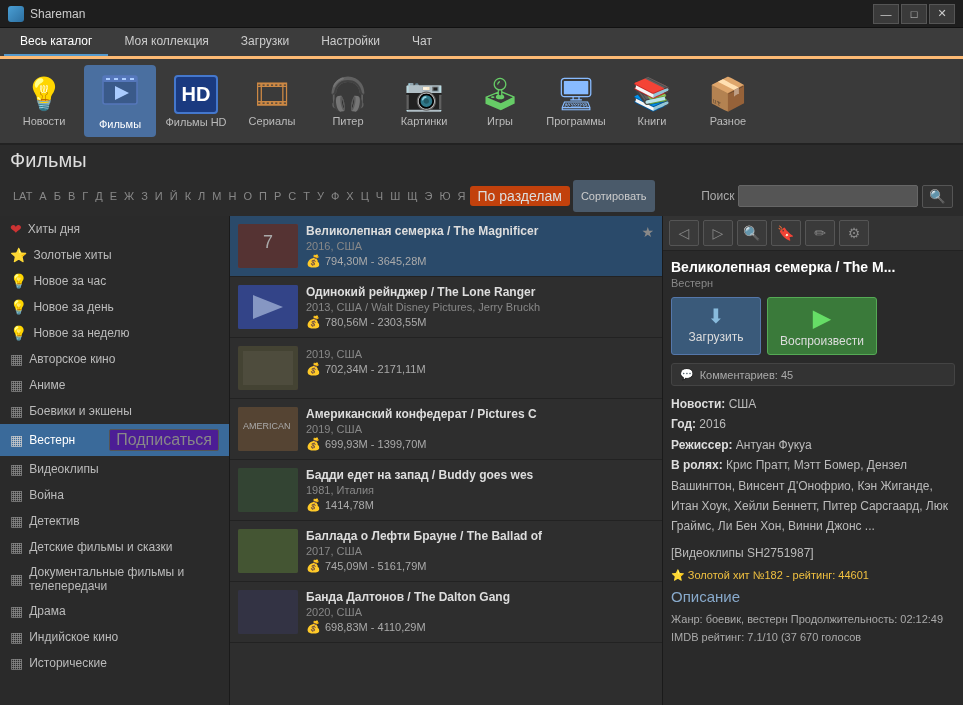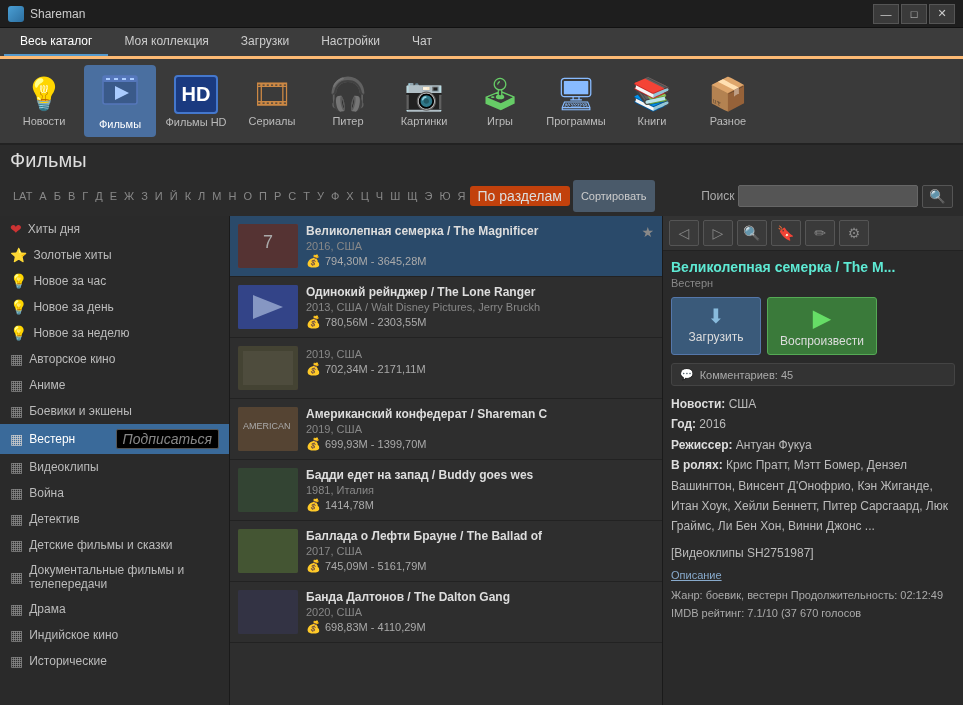--- a/index.html
+++ b/index.html
@@ -52,21 +52,21 @@
     .main-layout { display: flex; height: calc(705px - 28px - 32px - 84px - 54px); }
 
     
     .sidebar { width: 230px; background: #2a2a2a; border-right: 1px solid #1a1a1a; overflow-y: auto; flex-shrink: 0; }
     .sidebar::-webkit-scrollbar { width: 6px; }
     .sidebar::-webkit-scrollbar-track { background: #222; }
     .sidebar::-webkit-scrollbar-thumb { background: #555; }
     .sidebar-item { display: flex; align-items: center; padding: 5px 10px; cursor: pointer; color: #bbb; font-size: 12px; gap: 6px; }
     .sidebar-item.active { background: #3a6a9a; color: #fff; }
     .sidebar-item .si-icon { font-size: 14px; flex-shrink: 0; }
-    .sidebar-item .sub-btn { margin-left: auto; font-size: 14px; color: #888; background: #000000; border: 1px solid #555; padding: 1px 6px; border-radius: 2px; white-space: nowrap; font-style: italic; }
+    .sidebar-item .sub-btn { margin-left: auto; font-size: 16px; color: #888; background: #4c1d95; border: 1px solid #555; padding: 1px 6px; border-radius: 2px; white-space: nowrap; }
 
     
     .content-list { flex: 1; background: #2e2e2e; overflow-y: auto; border-right: 1px solid #1a1a1a; }
     .content-list::-webkit-scrollbar { width: 6px; }
     .content-list::-webkit-scrollbar-track { background: #222; }
     .content-list::-webkit-scrollbar-thumb { background: #555; }
     .content-item { display: flex; align-items: flex-start; padding: 8px 8px; border-bottom: 1px solid #222; cursor: pointer; gap: 8px; }
     .content-item.selected { background: #2a4a6a; }
     .content-thumb { width: 60px; height: 44px; background: #444; flex-shrink: 0; overflow: hidden; display: flex; align-items: center; justify-content: center; color: #888; font-size: 10px; border-radius: 2px; }
     .content-info { flex: 1; overflow: hidden; }
@@ -78,39 +78,39 @@
 
     
     .detail-panel { width: 300px; background: #2a2a2a; display: flex; flex-direction: column; overflow: hidden; }
     .detail-toolbar { display: flex; gap: 4px; padding: 4px 6px; background: #333; border-bottom: 1px solid #222; }
     .detail-tool-btn { background: #3a3a3a; border: 1px solid #555; color: #888; width: 30px; height: 26px; display: flex; align-items: center; justify-content: center; cursor: pointer; border-radius: 2px; font-size: 14px; }
 
     .detail-content { padding: 8px; overflow-y: auto; flex: 1; }
     .detail-content::-webkit-scrollbar { width: 6px; }
     .detail-content::-webkit-scrollbar-track { background: #222; }
     .detail-content::-webkit-scrollbar-thumb { background: #555; }
-    .detail-title { font-size: 14px; color: #5eead4; font-weight: bold; margin-bottom: 2px; }
+    .detail-title { font-size: 14px; color: #ffffff; font-weight: bold; margin-bottom: 2px; }
     .detail-genre { color: #888; font-size: 11px; margin-bottom: 8px; }
 
     .detail-actions { display: flex; gap: 6px; margin-bottom: 8px; }
     .btn-download { background: #3a5a7a; border: 1px solid #5577aa; color: #ddd; padding: 6px 12px; cursor: pointer; font-size: 12px; border-radius: 3px; display: flex; flex-direction: column; align-items: center; gap: 2px; min-width: 90px; }
     .btn-play { background: #3a7a3a; border: 1px solid #55aa55; color: #ddd; padding: 6px 12px; cursor: pointer; font-size: 12px; border-radius: 3px; display: flex; flex-direction: column; align-items: center; gap: 2px; min-width: 90px; }
     .play-triangle { color: #66dd66; font-size: 24px; }
     .download-icon { color: #88bbdd; font-size: 20px; }
 
     .comments-bar { background: #333; border: 1px solid #444; padding: 4px 8px; color: #aaa; font-size: 11px; border-radius: 3px; margin-bottom: 8px; display: flex; align-items: center; gap: 6px; }
     .comment-icon { color: #f0c040; }
 
     .detail-info { font-size: 12px; line-height: 1.7; color: #bbb; margin-bottom: 6px; }
     .detail-info strong { color: #ddd; }
 
     .gold-hit { color: #f0c040; font-size: 11px; margin-bottom: 6px; }
     .gold-star { color: #f0c040; }
 
-    .description-link { color: #88aacc; font-size: 11px; text-decoration: underline; cursor: pointer; margin-bottom: 6px; display: block; }
+    .description-link { color: #88aacc; font-size: 15px; cursor: pointer; margin-bottom: 6px; display: block; }
 
     .detail-desc { font-size: 11px; color: #aaa; line-height: 1.6; }
 
     
     .thumb-red { background: #883333; }
     .thumb-blue { background: #334488; }
     .thumb-green { background: #334433; }
     .thumb-gray { background: #443333; }
     .thumb-brown { background: #554433; }
     .thumb-dark { background: #333344; }
@@ -371,21 +371,21 @@
     </div>
 
     <div class="content-item">
       <div class="content-thumb thumb-brown">
         <svg width="60" height="44" viewBox="0 0 60 44">
             <rect width="60" height="44" fill="#554433"></rect>
             <text x="5" y="22" fill="#aaa" font-size="9">AMERICAN</text>
           </svg>
       </div>
       <div class="content-info">
-        <div class="content-title">Американский конфедерат / Shareman C</div>
+        <div class="content-title">Американский конфедерат / Pictures C</div>
         <div class="content-meta">
           <span>2019</span>, <span>США</span>
         </div>
         <div class="content-size">
           <span class="coin-icon">💰</span>
           <span>699,93M - 1399,70M</span>
         </div>
       </div>
     </div>
 
@@ -481,20 +481,24 @@
         <strong>Режиссер:</strong>
         <span>Антуан Фукуа</span><br>
         <strong>В ролях:</strong>
         <span>Крис Пратт, Мэтт Бомер, Дензел Вашингтон, Винсент Д'Онофрио, Кэн Жиганде, Итан Хоук, Хейли Беннетт, Питер Сарсгаард, Люк Граймс, Ли Бен Хон, Винни Джонс ...</span>
       </div>
 
       <div class="detail-info">
         <span>[Видеоклипы SH2751987]</span>
       </div>
 
+      <div class="gold-hit">
+        <span class="gold-star">⭐</span>
+        <span>Золотой хит №182 - рейтинг: 44601</span>
+      </div>
 
       <a class="description-link">Описание</a>
 
       <div class="detail-desc">Жанр: боевик, вестерн
 Продолжительность: 02:12:49
 IMDB рейтинг: 7.1/10 (37 670 голосов</div>
     </div>
   </div>
 </div>
 

